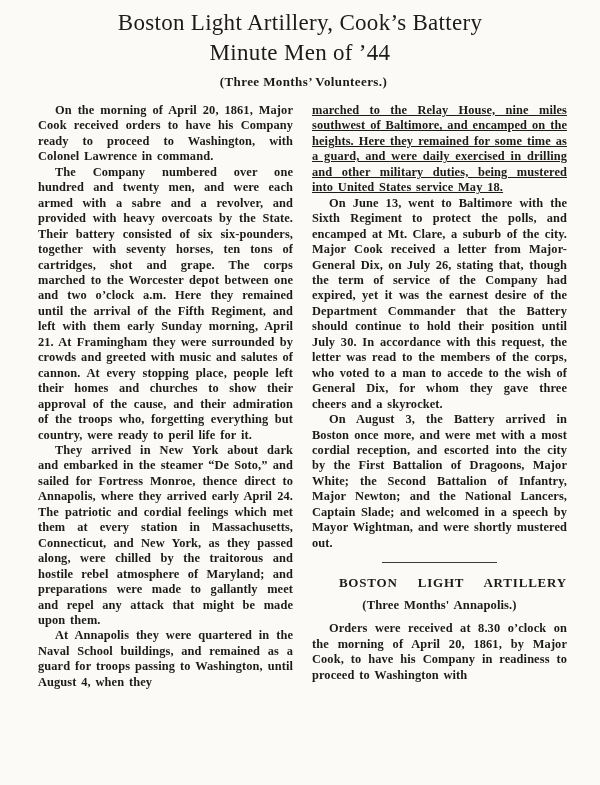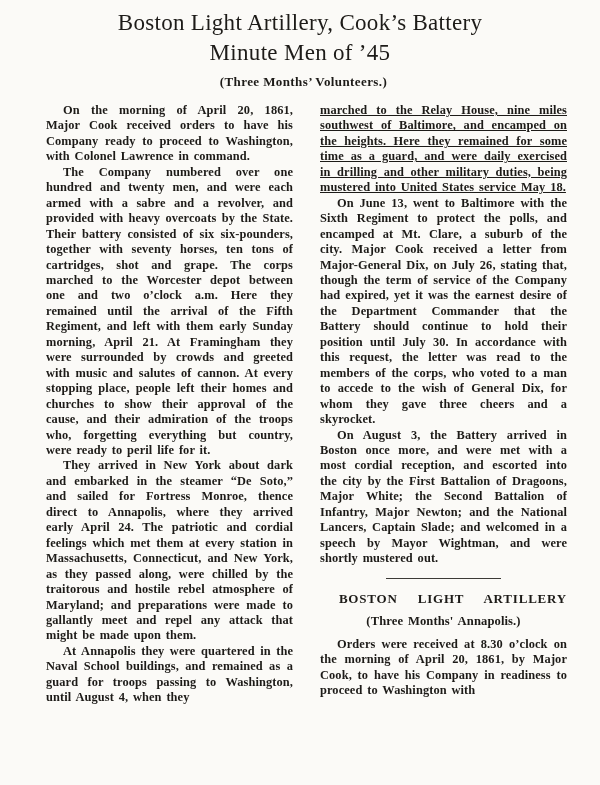--- a/index.html
+++ b/index.html
@@ -42,21 +42,20 @@
     padding: 13px 33px 0 38px;
   }
   .col {
     flex: 1 1 0;
     text-align: justify;
     font-size: 12.4px;
     line-height: 15.45px;
     font-weight: 700;
     letter-spacing: 0.1px;
     word-spacing: 1.6px;
-    margin-left: 8px;
   }
   .col p {
     margin: 0;
     text-indent: 17px;
   }
   .col p.no-indent {
     text-indent: 0;
     text-decoration: underline;
   }
   .section-divider {
@@ -90,21 +89,21 @@
     margin-bottom: 8px;
   }
 </style>
 </head>
 <body>
 
 <div class="page">
 
   <header class="doc-header">
     <h1 class="doc-title">Boston Light Artillery, Cook’s Battery</h1>
-    <h1 class="doc-title">Minute Men of ’45</h1>
+    <h1 class="doc-title">Minute Men of ’44</h1>
     <div class="doc-subtitle">(Three Months’ Volunteers.)</div>
   </header>
 
   <div class="columns">
 
     <div class="col">
       <p>On the morning of April 20, 1861, Major Cook received orders to have his Company ready to proceed to Washington, with Colonel Lawrence in command.</p>
       <p>The Company numbered over one hundred and twenty men, and were each armed with a sabre and a revolver, and provided with heavy overcoats by the State. Their battery consisted of six six-pounders, together with seventy horses, ten tons of cartridges, shot and grape. The corps marched to the Worcester depot between one and two o’clock a.m. Here they remained until the arrival of the Fifth Regiment, and left with them early Sunday morning, April 21. At Framingham they were surrounded by crowds and greeted with music and salutes of cannon. At every stopping place, people left their homes and churches to show their approval of the cause, and their admiration of the troops who, forgetting everything but country, were ready to peril life for it.</p>
       <p>They arrived in New York about dark and embarked in the steamer “De Soto,” and sailed for Fortress Monroe, thence direct to Annapolis, where they arrived early April 24. The patriotic and cordial feelings which met them at every station in Massachusetts, Connecticut, and New York, as they passed along, were chilled by the traitorous and hostile rebel atmosphere of Maryland; and preparations were made to gallantly meet and repel any attack that might be made upon them.</p>
       <p>At Annapolis they were quartered in the Naval School buildings, and remained as a guard for troops passing to Washington, until August 4, when they</p>

